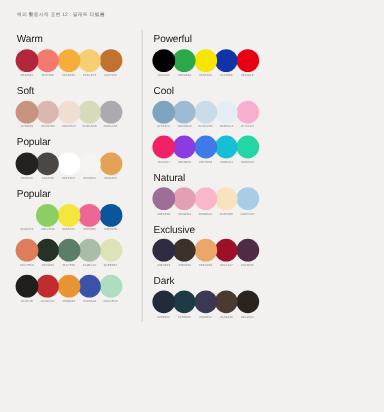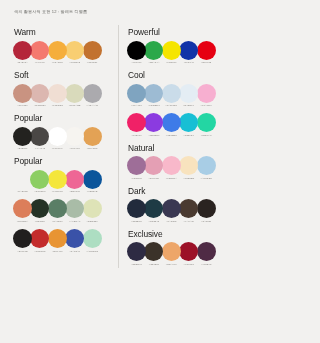--- a/index.html
+++ b/index.html
@@ -334,20 +334,45 @@
               <span class="dot" style="background: rgb(248, 227, 190);"></span>
               <span class="hex">#F8E3BE</span>
             </div>
             <div class="swatch">
               <span class="dot" style="background: rgb(168, 205, 229);"></span>
               <span class="hex">#A8CDE5</span>
             </div>
           </div>
         </div>
         <div class="group">
+          <div class="group-title">Exclusive</div>
+          <div class="swatches">
+            <div class="swatch">
+              <span class="dot" style="background: rgb(46, 43, 67);"></span>
+              <span class="hex">#2E2B43</span>
+            </div>
+            <div class="swatch">
+              <span class="dot" style="background: rgb(59, 50, 41);"></span>
+              <span class="hex">#3B3229</span>
+            </div>
+            <div class="swatch">
+              <span class="dot" style="background: rgb(237, 166, 105);"></span>
+              <span class="hex">#EDA669</span>
+            </div>
+            <div class="swatch">
+              <span class="dot" style="background: rgb(156, 17, 39);"></span>
+              <span class="hex">#9C1127</span>
+            </div>
+            <div class="swatch">
+              <span class="dot" style="background: rgb(79, 43, 69);"></span>
+              <span class="hex">#4F2B45</span>
+            </div>
+          </div>
+        </div>
+        <div class="group">
           <div class="group-title">Dark</div>
           <div class="swatches">
             <div class="swatch">
               <span class="dot" style="background: rgb(34, 43, 60);"></span>
               <span class="hex">#222B3C</span>
             </div>
             <div class="swatch">
               <span class="dot" style="background: rgb(30, 59, 69);"></span>
               <span class="hex">#1E3B45</span>
             </div>
@@ -358,41 +383,16 @@
             <div class="swatch">
               <span class="dot" style="background: rgb(74, 58, 48);"></span>
               <span class="hex">#4A3A30</span>
             </div>
             <div class="swatch">
               <span class="dot" style="background: rgb(42, 35, 32);"></span>
               <span class="hex">#2A2320</span>
             </div>
           </div>
         </div>
-        <div class="group">
-          <div class="group-title">Exclusive</div>
-          <div class="swatches">
-            <div class="swatch">
-              <span class="dot" style="background: rgb(46, 43, 67);"></span>
-              <span class="hex">#2E2B43</span>
-            </div>
-            <div class="swatch">
-              <span class="dot" style="background: rgb(59, 50, 41);"></span>
-              <span class="hex">#3B3229</span>
-            </div>
-            <div class="swatch">
-              <span class="dot" style="background: rgb(237, 166, 105);"></span>
-              <span class="hex">#EDA669</span>
-            </div>
-            <div class="swatch">
-              <span class="dot" style="background: rgb(156, 17, 39);"></span>
-              <span class="hex">#9C1127</span>
-            </div>
-            <div class="swatch">
-              <span class="dot" style="background: rgb(79, 43, 69);"></span>
-              <span class="hex">#4F2B45</span>
-            </div>
-          </div>
-        </div>
       </div>
   </div>
 
 </div>
 
 </body></html>

